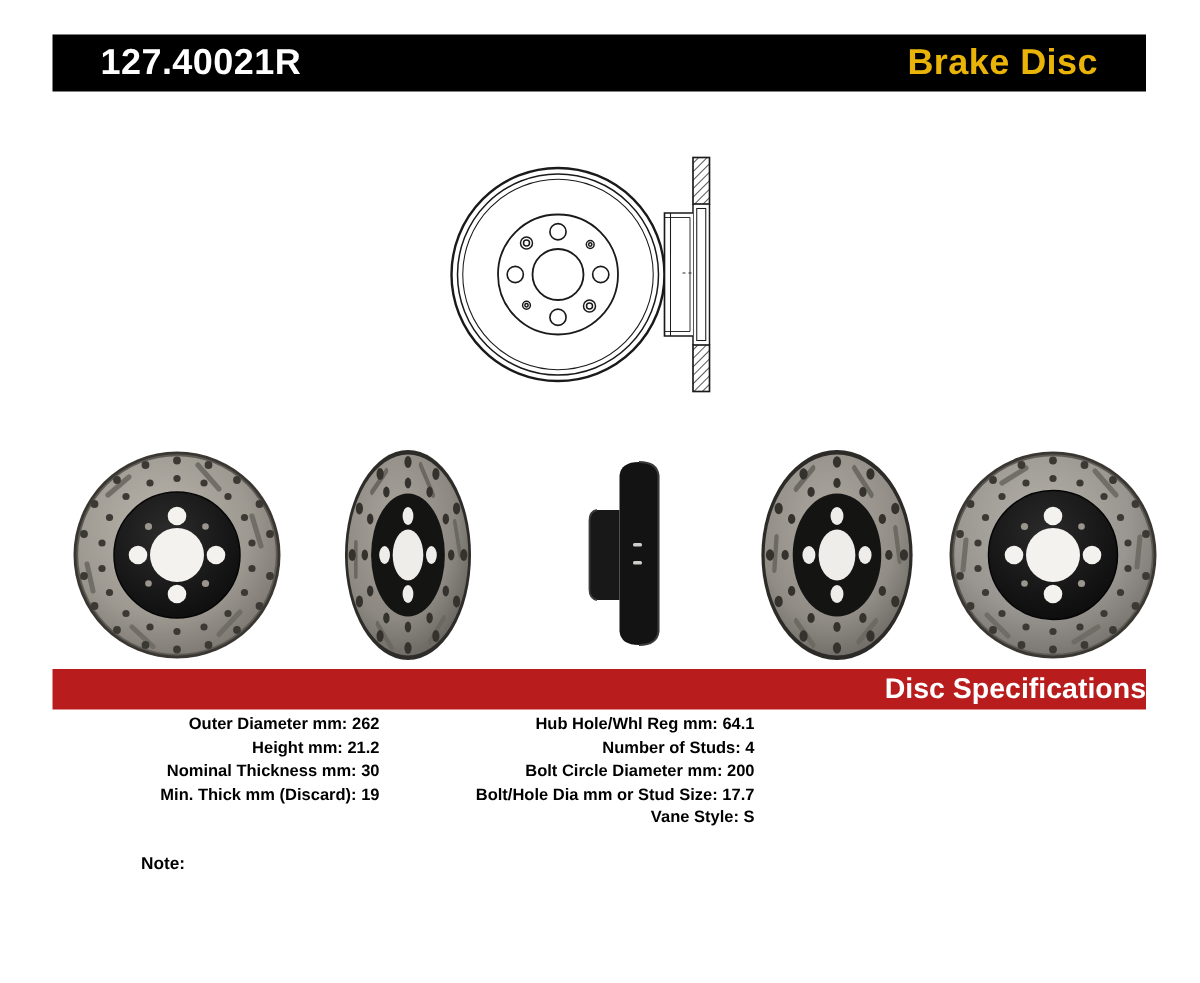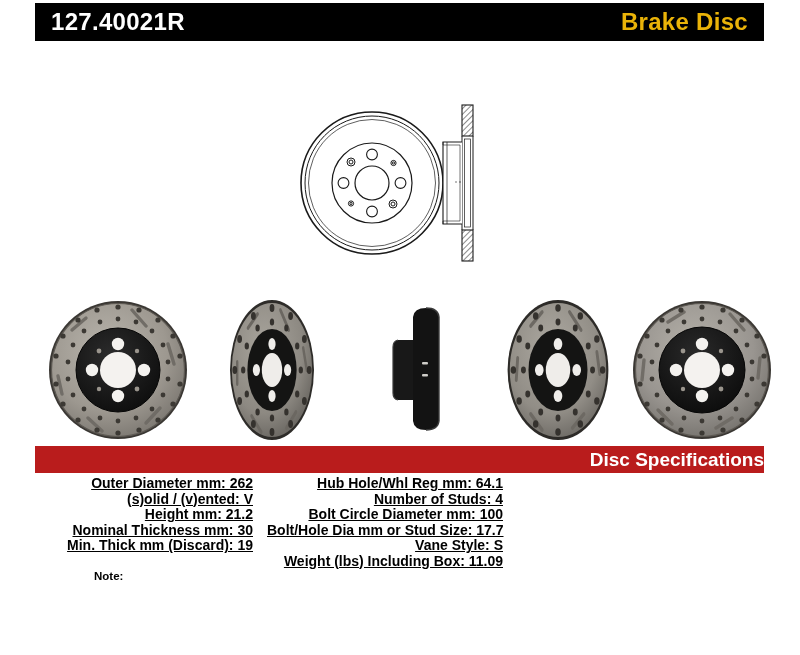--- a/index.html
+++ b/index.html
@@ -13,28 +13,28 @@
     position: relative;
     font-family: "Liberation Sans", sans-serif;
     color: #000;
     overflow: hidden;
   }
 
   
   .header-bar {
     position: absolute;
     left: 35px;
-    top: 3px;
+    top: 23px;
     width: 729px;
     height: 38px;
     background: #000000;
     display: flex;
     align-items: center;
     justify-content: space-between;
-    padding: 0 16px;
+    padding: 0 32px;
     box-sizing: border-box;
   }
   .header-part {
     color: #ffffff;
     font-size: 24px;
     font-weight: bold;
     letter-spacing: 0.3px;
     line-height: 1;
   }
   .header-type {
@@ -99,25 +99,24 @@
     align-items: flex-start;
   }
   .spec-col {
     box-sizing: border-box;
   }
   .spec-col-left   { width: 232px; text-align: right; padding-right: 14px;}
   .spec-col-mid    { width: 250px; text-align: right; padding-right: 14px;}
   .spec-col-right  { width: 247px; text-align: center; }
 
   .spec-line {
-    font-size: 14px;
+    font-size: 11px;
     font-weight: bold;
     line-height: 15.5px;
     white-space: nowrap;
-    text-decoration: underline;
   }
 
   
   .note {
     position: absolute;
     left: 94px;
     top: 570px;
     font-size: 11.5px;
     font-weight: bold;
   }
@@ -510,33 +509,31 @@
 </div>
 
 <div class="spec-bar">
   <div class="spec-bar-title">Disc Specifications</div>
 </div>
 
 <div class="spec-columns">
 
   <div class="spec-col spec-col-left">
     <div class="spec-line">Outer Diameter mm: 262</div>
-    <div class="spec-line">(s)olid / (v)ented: V</div>
     <div class="spec-line">Height mm: 21.2</div>
     <div class="spec-line">Nominal Thickness mm: 30</div>
     <div class="spec-line">Min. Thick mm (Discard): 19</div>
   </div>
 
   <div class="spec-col spec-col-mid">
     <div class="spec-line">Hub Hole/Whl Reg mm: 64.1</div>
     <div class="spec-line">Number of Studs: 4</div>
-    <div class="spec-line">Bolt Circle Diameter mm: 100</div>
+    <div class="spec-line">Bolt Circle Diameter mm: 200</div>
     <div class="spec-line">Bolt/Hole Dia mm or Stud Size: 17.7</div>
     <div class="spec-line">Vane Style: S</div>
-    <div class="spec-line">Weight (lbs) Including Box: 11.09</div>
   </div>
 
 </div>
 
 <div class="note">
   <span>Note:</span>
   <span></span>
 </div>
 
 </body></html>

